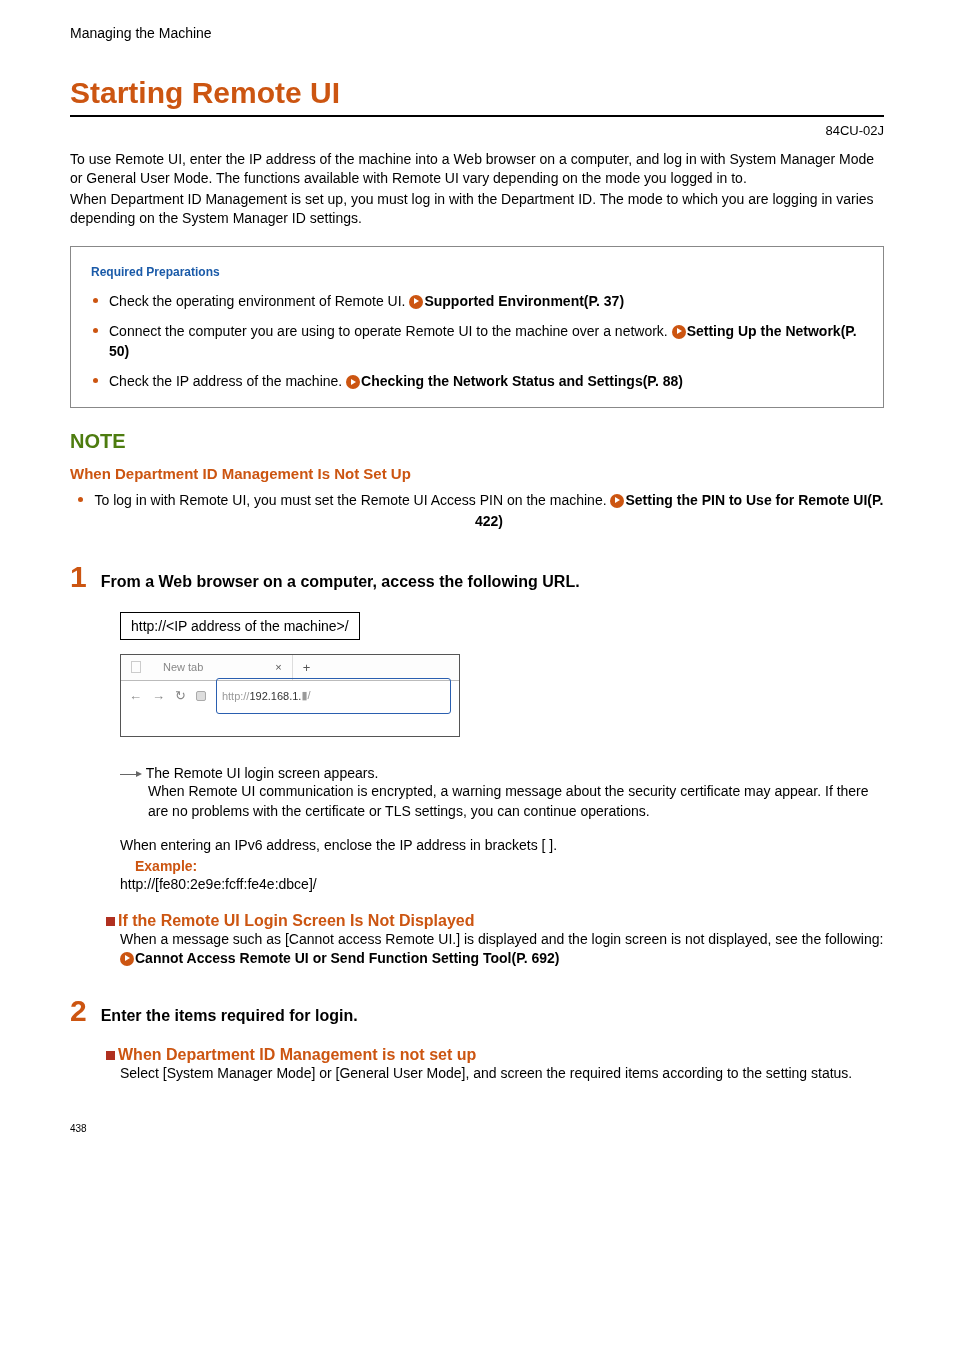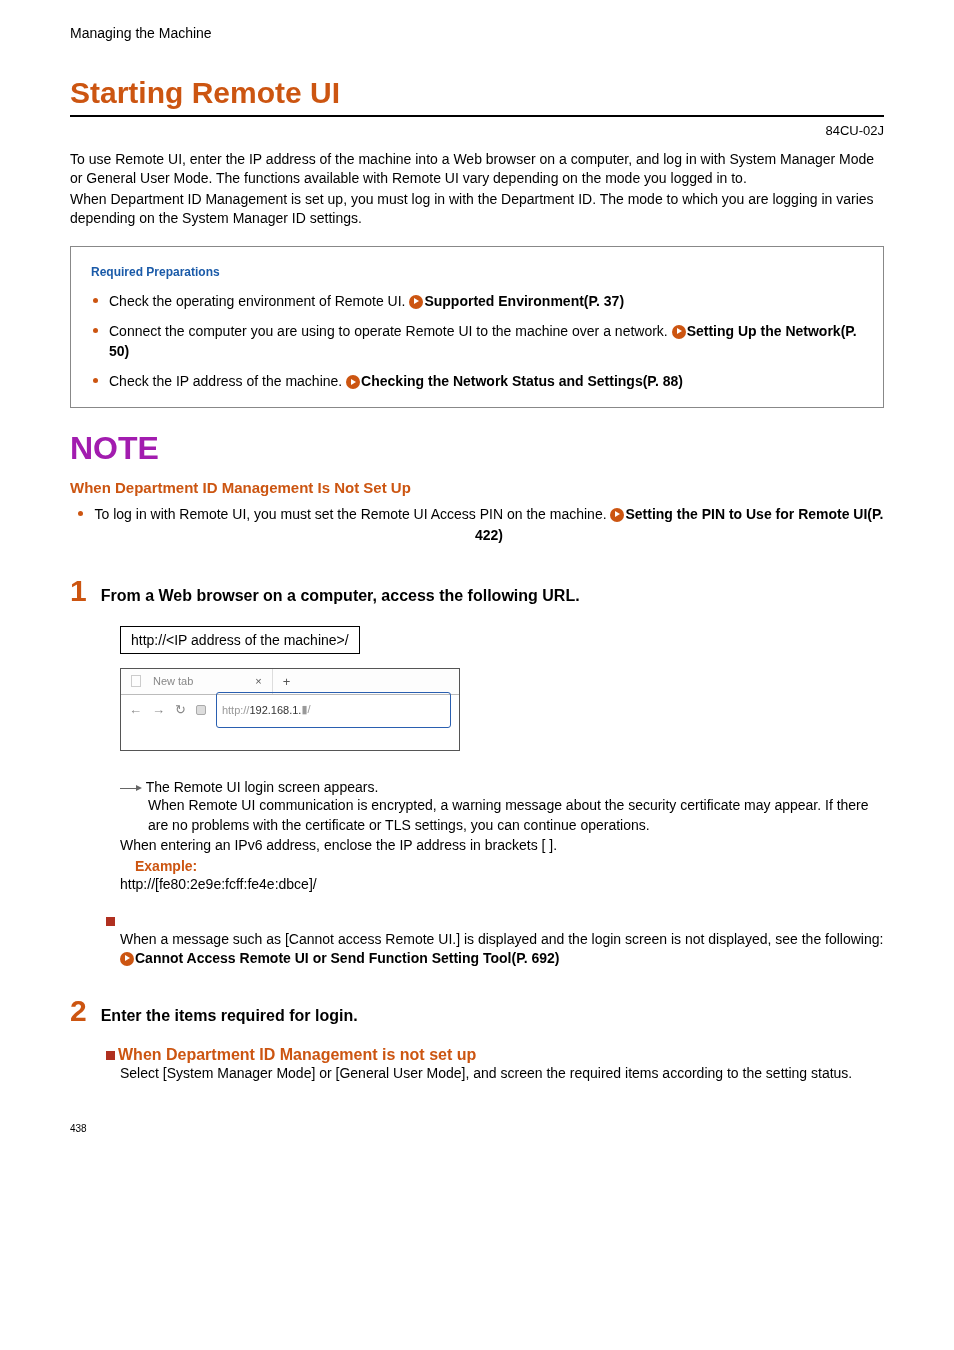--- a/index.html
+++ b/index.html
@@ -78,22 +78,22 @@
       content: "";
       position: absolute;
       left: 5px;
       top: 3.5px;
       border-left: 5px solid #fff;
       border-top: 3.5px solid transparent;
       border-bottom: 3.5px solid transparent;
     }
     .link-bold { font-weight: bold; }
     .note-title {
-      color: #a21caf;
-      font-size: 32px;
+      color: #4d7c0f;
+      font-size: 20px;
       font-weight: bold;
       margin-bottom: 12px;
     }
     .note-sub {
       color: #cc5511;
       font-weight: bold;
       font-size: 15px;
       margin-bottom: 8px;
     }
     ul.note-list { list-style: none; padding: 0; margin-bottom: 30px;}
@@ -155,21 +155,21 @@
       background: #fdfdfd;
       font-size: 11px;
       color: #888;
     }
     .browser-tab {
       display: flex;
       align-items: center;
       padding: 0 10px;
       height: 100%;
       border-right: 1px solid #ddd;
-      gap: 12px;
+      gap: 22px;
     }
     .browser-tab-plus {
       padding: 0 10px;
       font-size: 13px;
       color: #555;
     }
     .tab-close { font-size: 11px; color: #555; margin-left: 50px;}
     .browser-toolbar {
       display: flex;
       align-items: center;
@@ -204,20 +204,21 @@
       position:absolute; left:0; top:3px; width:16px; height:1px; background:#666;
     }
     .result-arrow::after{
       content:"";
       position:absolute; right:0; top:0;
       border-left:6px solid #666; border-top:3.5px solid transparent; border-bottom:3.5px solid transparent;
     }
     .indent-text {
       padding-left: 28px;
       line-height: 1.45;
+      margin-bottom: 14px;
     }
     .plain-line { line-height: 1.45; }
     .example-label {
       color: #cc5511;
       font-weight: bold;
       font-size: 14px;
       margin-top: 2px;
       padding-left: 15px;
     }
     .square-bullet {
@@ -321,21 +322,21 @@
     <span>The Remote UI login screen appears.</span>
     <div class="indent-text">When Remote UI communication is encrypted, a warning message about the security certificate may appear. If there are no problems with the certificate or TLS settings, you can continue operations.</div>
   </div>
 
   <div class="plain-line">When entering an IPv6 address, enclose the IP address in brackets [ ].</div>
   <div class="example-label">Example:</div>
   <div class="plain-line">http://[fe80:2e9e:fcff:fe4e:dbce]/</div>
 
   <div style="margin-left:-14px;">
     <div class="sub3-title">
-      <span class="square-bullet"></span>
+      <span class="square-bullet"></span><span>If the Remote UI Login Screen Is Not Displayed</span>
     </div>
     <div class="sub3-body">
       <div>When a message such as [Cannot access Remote UI.] is displayed and the login screen is not displayed, see the following:</div>
       <div><span class="play-icon"></span><span class="link-bold">Cannot Access Remote UI or Send Function Setting Tool(P. 692)</span></div>
     </div>
   </div>
 </div>
 
 <div class="step-row">
   <div class="step-num">2</div>

